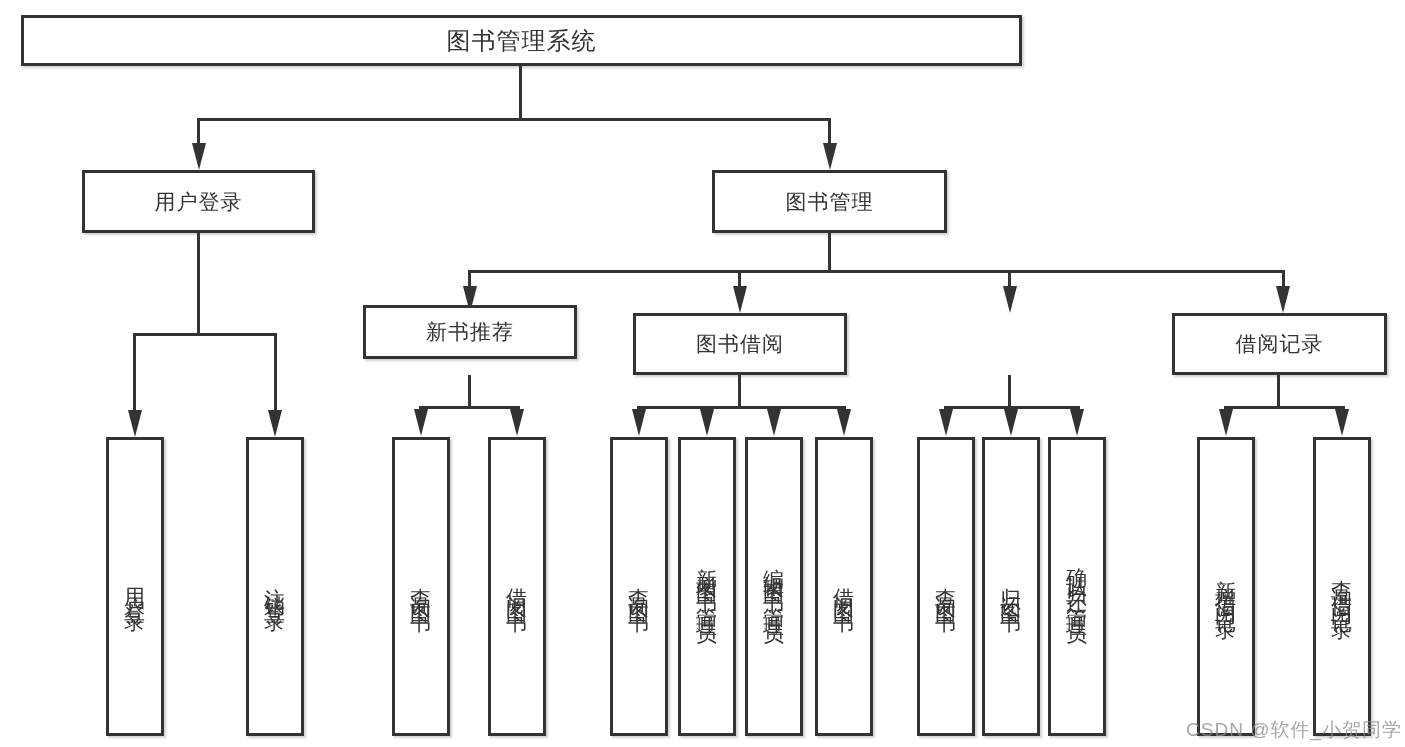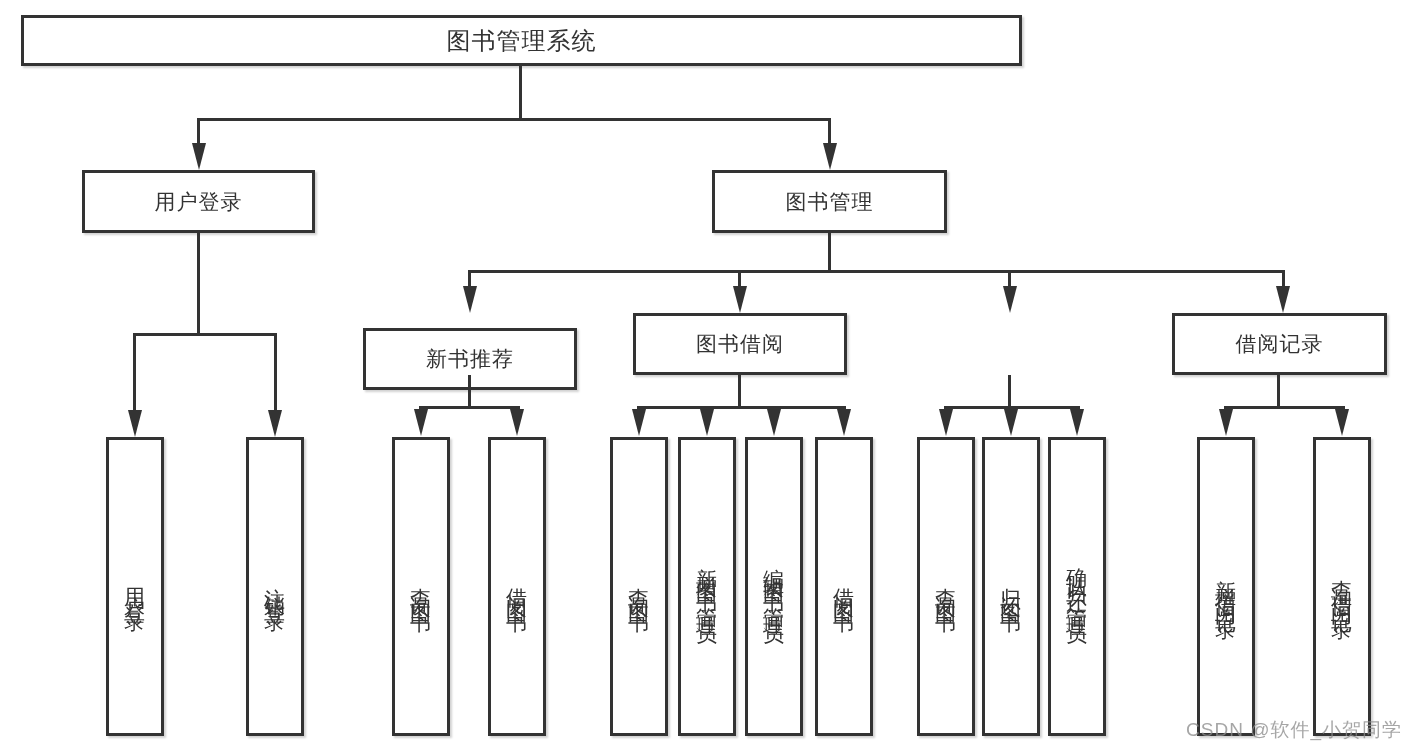--- a/index.html
+++ b/index.html
@@ -65,21 +65,21 @@
   <div class="hline" style="left:468px;top:270px;width:817px;"></div>
   <div class="vline" style="left:468px;top:273px;height:15px;"></div>
   <div class="tri" style="left:463px;top:286px;"></div>
   <div class="vline" style="left:738px;top:273px;height:15px;"></div>
   <div class="tri" style="left:733px;top:286px;"></div>
   <div class="vline" style="left:1008px;top:273px;height:15px;"></div>
   <div class="tri" style="left:1003px;top:286px;"></div>
   <div class="vline" style="left:1282px;top:273px;height:15px;"></div>
   <div class="tri" style="left:1276px;top:286px;"></div>
 
-  <div class="box" style="left:363px;top:328px;width:214px;height:62px;">
+  <div class="box" style="left:363px;top:305px;width:214px;height:54px;">
     <span>新书推荐</span>
   </div>
   <div class="box" style="left:633px;top:313px;width:214px;height:62px;">
     <span>图书借阅</span>
   </div>
   <div class="box" style="left:1172px;top:313px;width:215px;height:62px;">
     <span>借阅记录</span>
   </div>
 
   <div class="vline" style="left:468px;top:375px;height:33px;"></div>

